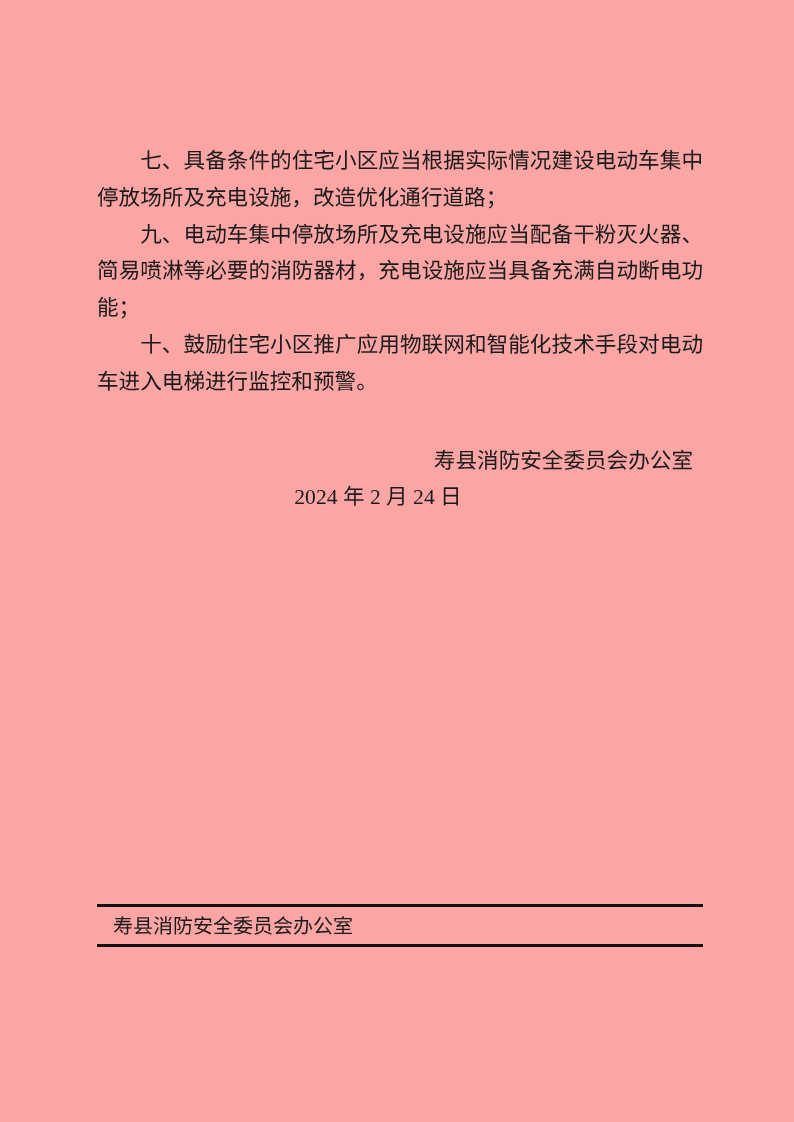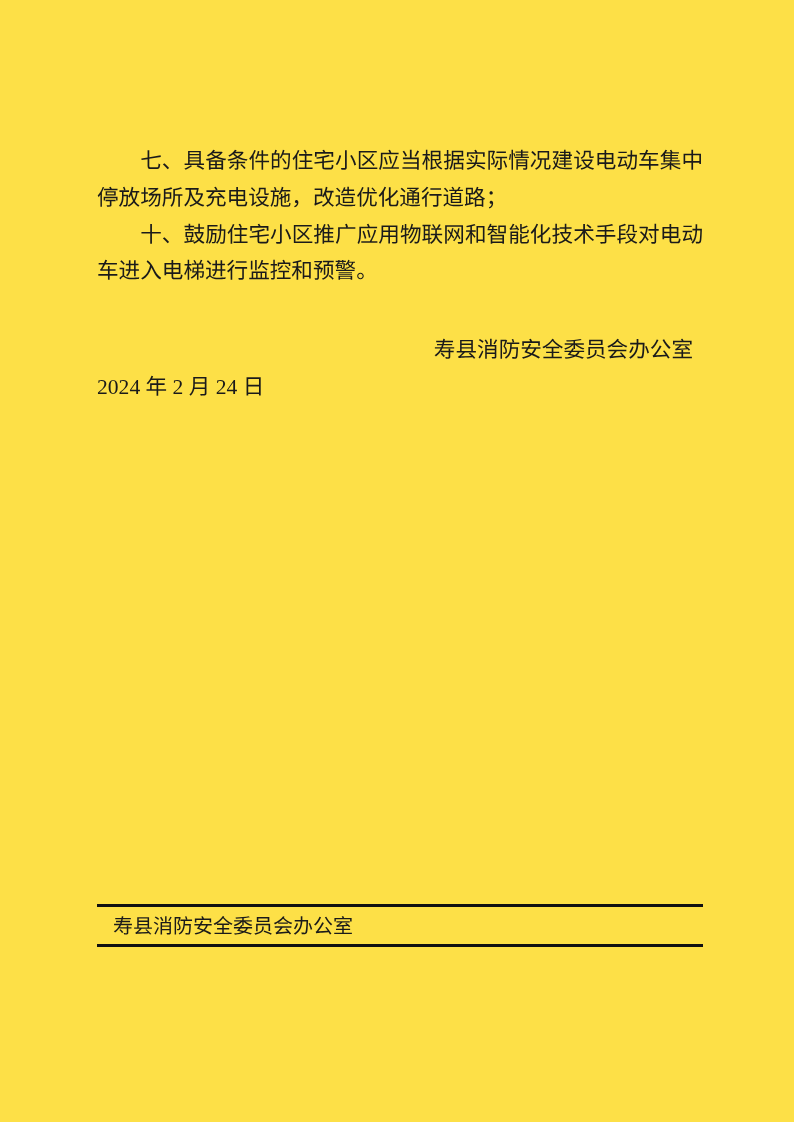--- a/index.html
+++ b/index.html
@@ -5,21 +5,21 @@
   html, body {
     margin: 0;
     padding: 0;
     background: #e8e8e8;
   }
   .page {
     position: relative;
     width: 794px;
     height: 1122px;
     margin: 0 auto;
-    background: #fde047;
+    background: #fca5a5;
     overflow: hidden;
     font-family: "Liberation Serif", "DejaVu Serif", serif;
     color: #1a1a1a;
   }
   .content {
     position: absolute;
     left: 97px;
     top: 143px;
     width: 606px;
     font-size: 21.6px;
@@ -36,21 +36,21 @@
   .signature {
     margin-top: 42px;
   }
   .sig-office {
     text-align: right;
     padding-right: 10px;
     line-height: 36.8px;
     white-space: nowrap;
   }
   .sig-date {
-    text-align: left;
+    text-align: center;
     padding-right: 44px;
     line-height: 36.8px;
     white-space: nowrap;
   }
   .footer {
     position: absolute;
     left: 97px;
     top: 904px;
     width: 606px;
   }
@@ -71,20 +71,21 @@
     white-space: nowrap;
   }
 </style>
 </head>
 <body>
 
 <div class="page">
 
   <div class="content">
     <p>七、具备条件的住宅小区应当根据实际情况建设电动车集中停放场所及充电设施，改造优化通行道路；</p>
+    <p>九、电动车集中停放场所及充电设施应当配备干粉灭火器、简易喷淋等必要的消防器材，充电设施应当具备充满自动断电功能；</p>
     <p>十、鼓励住宅小区推广应用物联网和智能化技术手段对电动车进入电梯进行监控和预警。</p>
 
     <div class="signature">
       <div class="sig-office">寿县消防安全委员会办公室</div>
       <div class="sig-date">2024 年 2 月 24 日</div>
     </div>
   </div>
 
   <div class="footer">
     <div class="rule"></div>

